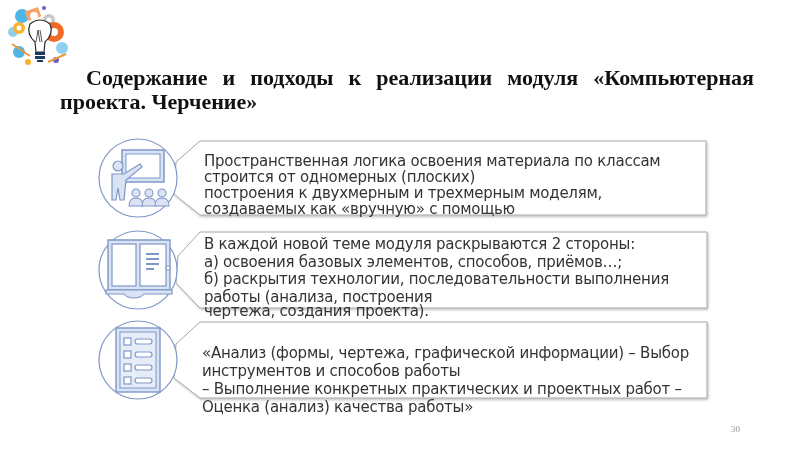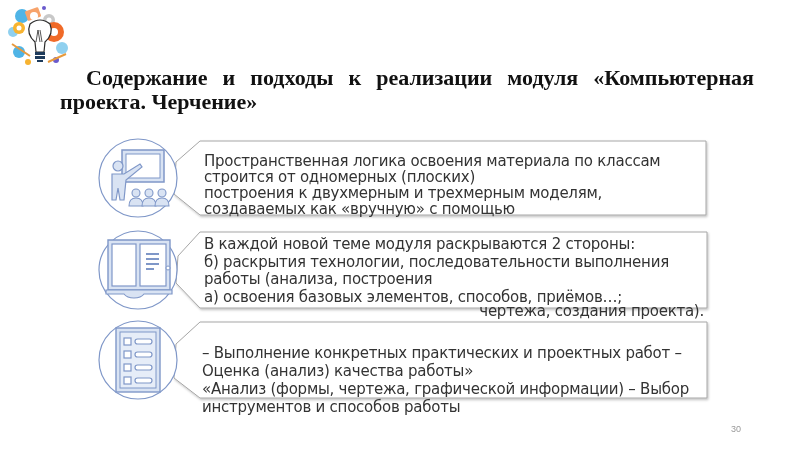--- a/index.html
+++ b/index.html
@@ -4,21 +4,21 @@
   <style>
     html, body { margin:0; padding:0; }
     body { width:800px; height:450px; background:#ffffff; position:relative; overflow:hidden; font-family:"Liberation Sans", sans-serif; }
     .logo { position:absolute; left:4px; top:2px; width:70px; height:70px; }
     .title { position:absolute; left:60px; top:66px; width:694px; font-family:"Liberation Serif", serif; font-weight:bold; font-size:22px; line-height:24px; color:#111; text-align:justify; text-align-last:left; }
     .title .l1 { display:block; text-align:justify; text-align-last:justify; text-indent:26px; }
     .row { position:absolute; left:96px; width:620px; }
     .row svg.frame { position:absolute; left:0; top:0; }
     .circle-icon { position:absolute; left:0; top:0; }
     .text { position:absolute; color:#333; font-family:"DejaVu Sans", sans-serif; font-size:15px; line-height:16px; letter-spacing:-0.25px; }
-    .page-num { position:absolute; left:731px; top:424px; font-size:9px; color:#999; font-family:Liberation Sans, sans-serif; }
+    .page-num { position:absolute; left:731px; top:424px; font-size:9px; color:#999; font-family:Liberation Serif, serif; }
   </style>
 </head>
 <body>
 
 <svg class="logo" viewBox="0 0 70 70">
   <circle cx="18" cy="14" r="7" fill="#4fb4e6"></circle>
   <circle cx="9" cy="30" r="5" fill="#8fd0ef"></circle>
   <circle cx="58" cy="46" r="6" fill="#8fd0ef"></circle>
   <circle cx="15" cy="50" r="6" fill="#4fb4e6"></circle>
   <circle cx="52" cy="58" r="3" fill="#6a5acd"></circle>
@@ -90,23 +90,23 @@
     <rect x="44" y="16" width="26" height="42" fill="#fff" stroke="#7f97c8" stroke-width="1.2"></rect>
     <line x1="50" y1="26" x2="63" y2="26" stroke="#7f97c8" stroke-width="2"></line>
     <line x1="50" y1="31" x2="63" y2="31" stroke="#7f97c8" stroke-width="2"></line>
     <line x1="50" y1="36" x2="63" y2="36" stroke="#7f97c8" stroke-width="2"></line>
     <line x1="50" y1="41" x2="58" y2="41" stroke="#7f97c8" stroke-width="2"></line>
     <circle cx="72" cy="40" r="2" fill="#fff" stroke="#7f97c8" stroke-width="1"></circle>
     <path d="M10 62 L76 62 L76 66 L48 66 Q45 70 38 70 Q31 70 28 66 L10 66 Z" fill="#d9e3f3" stroke="#7f97c8" stroke-width="1.2"></path>
   </svg>
   <div class="text" style="left:108px; top:8px; width:500px; line-height:17.5px;">
     <div>В каждой новой теме модуля раскрываются 2 стороны:</div>
+    <div>а) освоения базовых элементов, способов, приёмов…;</div>
     <div>б) раскрытия технологии, последовательности выполнения работы (анализа, построения</div>
-    <div>а) освоения базовых элементов, способов, приёмов…;</div>
-    <div style="margin-top:-3px;text-align:right;">чертежа, создания проекта).</div>
+    <div style="margin-top:-3px;">чертежа, создания проекта).</div>
   </div>
 </div>
 
 <div class="row" style="top:318px; height:86px;">
   <svg class="frame" width="620" height="86">
     <defs>
       <filter id="sh3" x="-5%" y="-10%" width="110%" height="130%">
         <feDropShadow dx="1" dy="1.5" stdDeviation="1.2" flood-color="#000" flood-opacity="0.25"></feDropShadow>
       </filter>
     </defs>
@@ -119,18 +119,18 @@
     <rect x="28" y="20" width="7" height="7" fill="#fff" stroke="#7f97c8" stroke-width="1.2"></rect>
     <rect x="39" y="21" width="17" height="5" rx="2.5" fill="#fff" stroke="#7f97c8" stroke-width="1.2"></rect>
     <rect x="28" y="33" width="7" height="7" fill="#fff" stroke="#7f97c8" stroke-width="1.2"></rect>
     <rect x="39" y="34" width="17" height="5" rx="2.5" fill="#fff" stroke="#7f97c8" stroke-width="1.2"></rect>
     <rect x="28" y="46" width="7" height="7" fill="#fff" stroke="#7f97c8" stroke-width="1.2"></rect>
     <rect x="39" y="47" width="17" height="5" rx="2.5" fill="#fff" stroke="#7f97c8" stroke-width="1.2"></rect>
     <rect x="28" y="59" width="7" height="7" fill="#fff" stroke="#7f97c8" stroke-width="1.2"></rect>
     <rect x="39" y="60" width="17" height="5" rx="2.5" fill="#fff" stroke="#7f97c8" stroke-width="1.2"></rect>
   </svg>
   <div class="text" style="left:106px; top:26px; width:510px; line-height:18px;">
+    <div>«Анализ (формы, чертежа, графической информации) – Выбор инструментов и способов работы</div>
     <div>– Выполнение конкретных практических и проектных работ – Оценка (анализ) качества работы»</div>
-    <div>«Анализ (формы, чертежа, графической информации) – Выбор инструментов и способов работы</div>
   </div>
 </div>
 
 <div class="page-num">30</div>
 
 </body></html>

